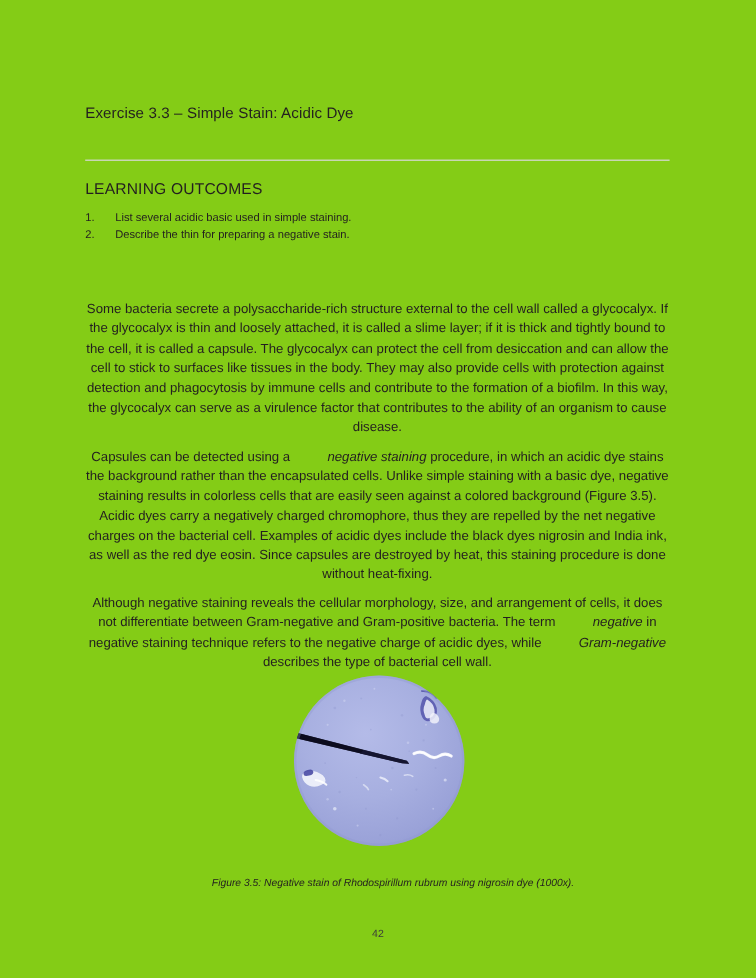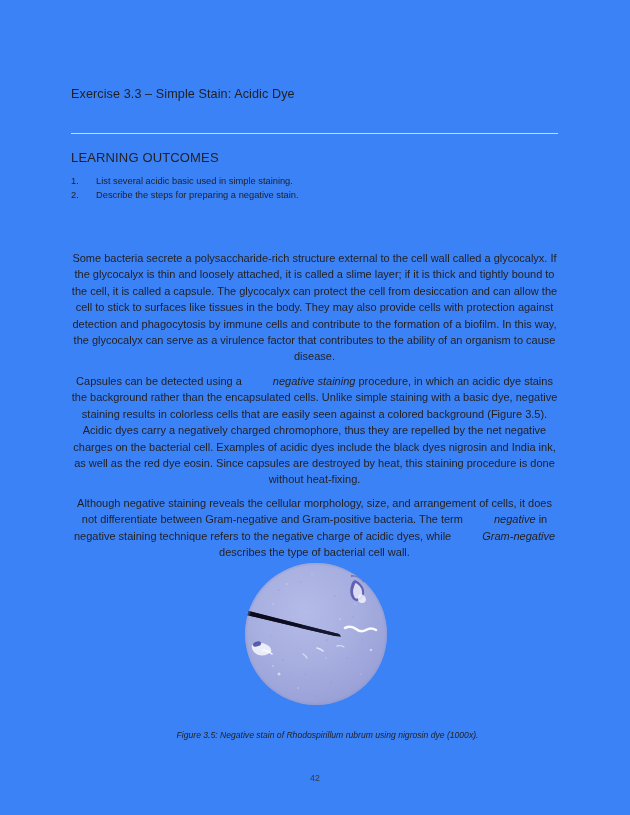--- a/index.html
+++ b/index.html
@@ -14,21 +14,21 @@
     overflow: hidden;
     font-family: "Liberation Sans", sans-serif;
     color: #231f20;
   }
 
   .page {
     position: absolute;
     left: 0; top: 0;
     width: 630px;
     height: 815px;
-    background: #3b82f6;
+    background: #84cc16;
   }
 
   
   .doc-title {
     position: absolute;
     left: 71px;
     top: 86px;
     width: 487px;
     font-size: 12.6px;
     line-height: 16px;
@@ -153,21 +153,21 @@
 
   <div class="lo-heading">LEARNING OUTCOMES</div>
 
   <ul class="lo-list">
     <li>
       <span class="num">1.</span>
       <span>List several acidic basic used in simple staining.</span>
     </li>
     <li>
       <span class="num">2.</span>
-      <span>Describe the steps for preparing a negative stain.</span>
+      <span>Describe the thin for preparing a negative stain.</span>
     </li>
   </ul>
 
   <p class="para para-1">Some bacteria secrete a polysaccharide-rich structure external to the cell wall called a glycocalyx. If the glycocalyx is thin and loosely attached, it is called a slime layer; if it is thick and tightly bound to the cell, it is called a capsule. The glycocalyx can protect the cell from desiccation and can allow the cell to stick to surfaces like tissues in the body. They may also provide cells with protection against detection and phagocytosis by immune cells and contribute to the formation of a biofilm. In this way, the glycocalyx can serve as a virulence factor that contributes to the ability of an organism to cause disease.</p>
 
   <p class="para para-2"><span>Capsules can be detected using a </span><i>negative staining</i><span> procedure, in which an acidic dye stains the background rather than the encapsulated cells. Unlike simple staining with a basic dye, negative staining results in colorless cells that are easily seen against a colored background (Figure 3.5). Acidic dyes carry a negatively charged chromophore, thus they are repelled by the net negative charges on the bacterial cell. Examples of acidic dyes include the black dyes nigrosin and India ink, as well as the red dye eosin. Since capsules are destroyed by heat, this staining procedure is done without heat-fixing.</span></p>
 
   <p class="para para-3"><span>Although negative staining reveals the cellular morphology, size, and arrangement of cells, it does not differentiate between Gram-negative and Gram-positive bacteria. The term </span><i>negative</i><span> in negative staining technique refers to the negative charge of acidic dyes, while </span><i>Gram-negative</i><span> describes the type of bacterial cell wall.</span></p>
 
   <div class="figure">

